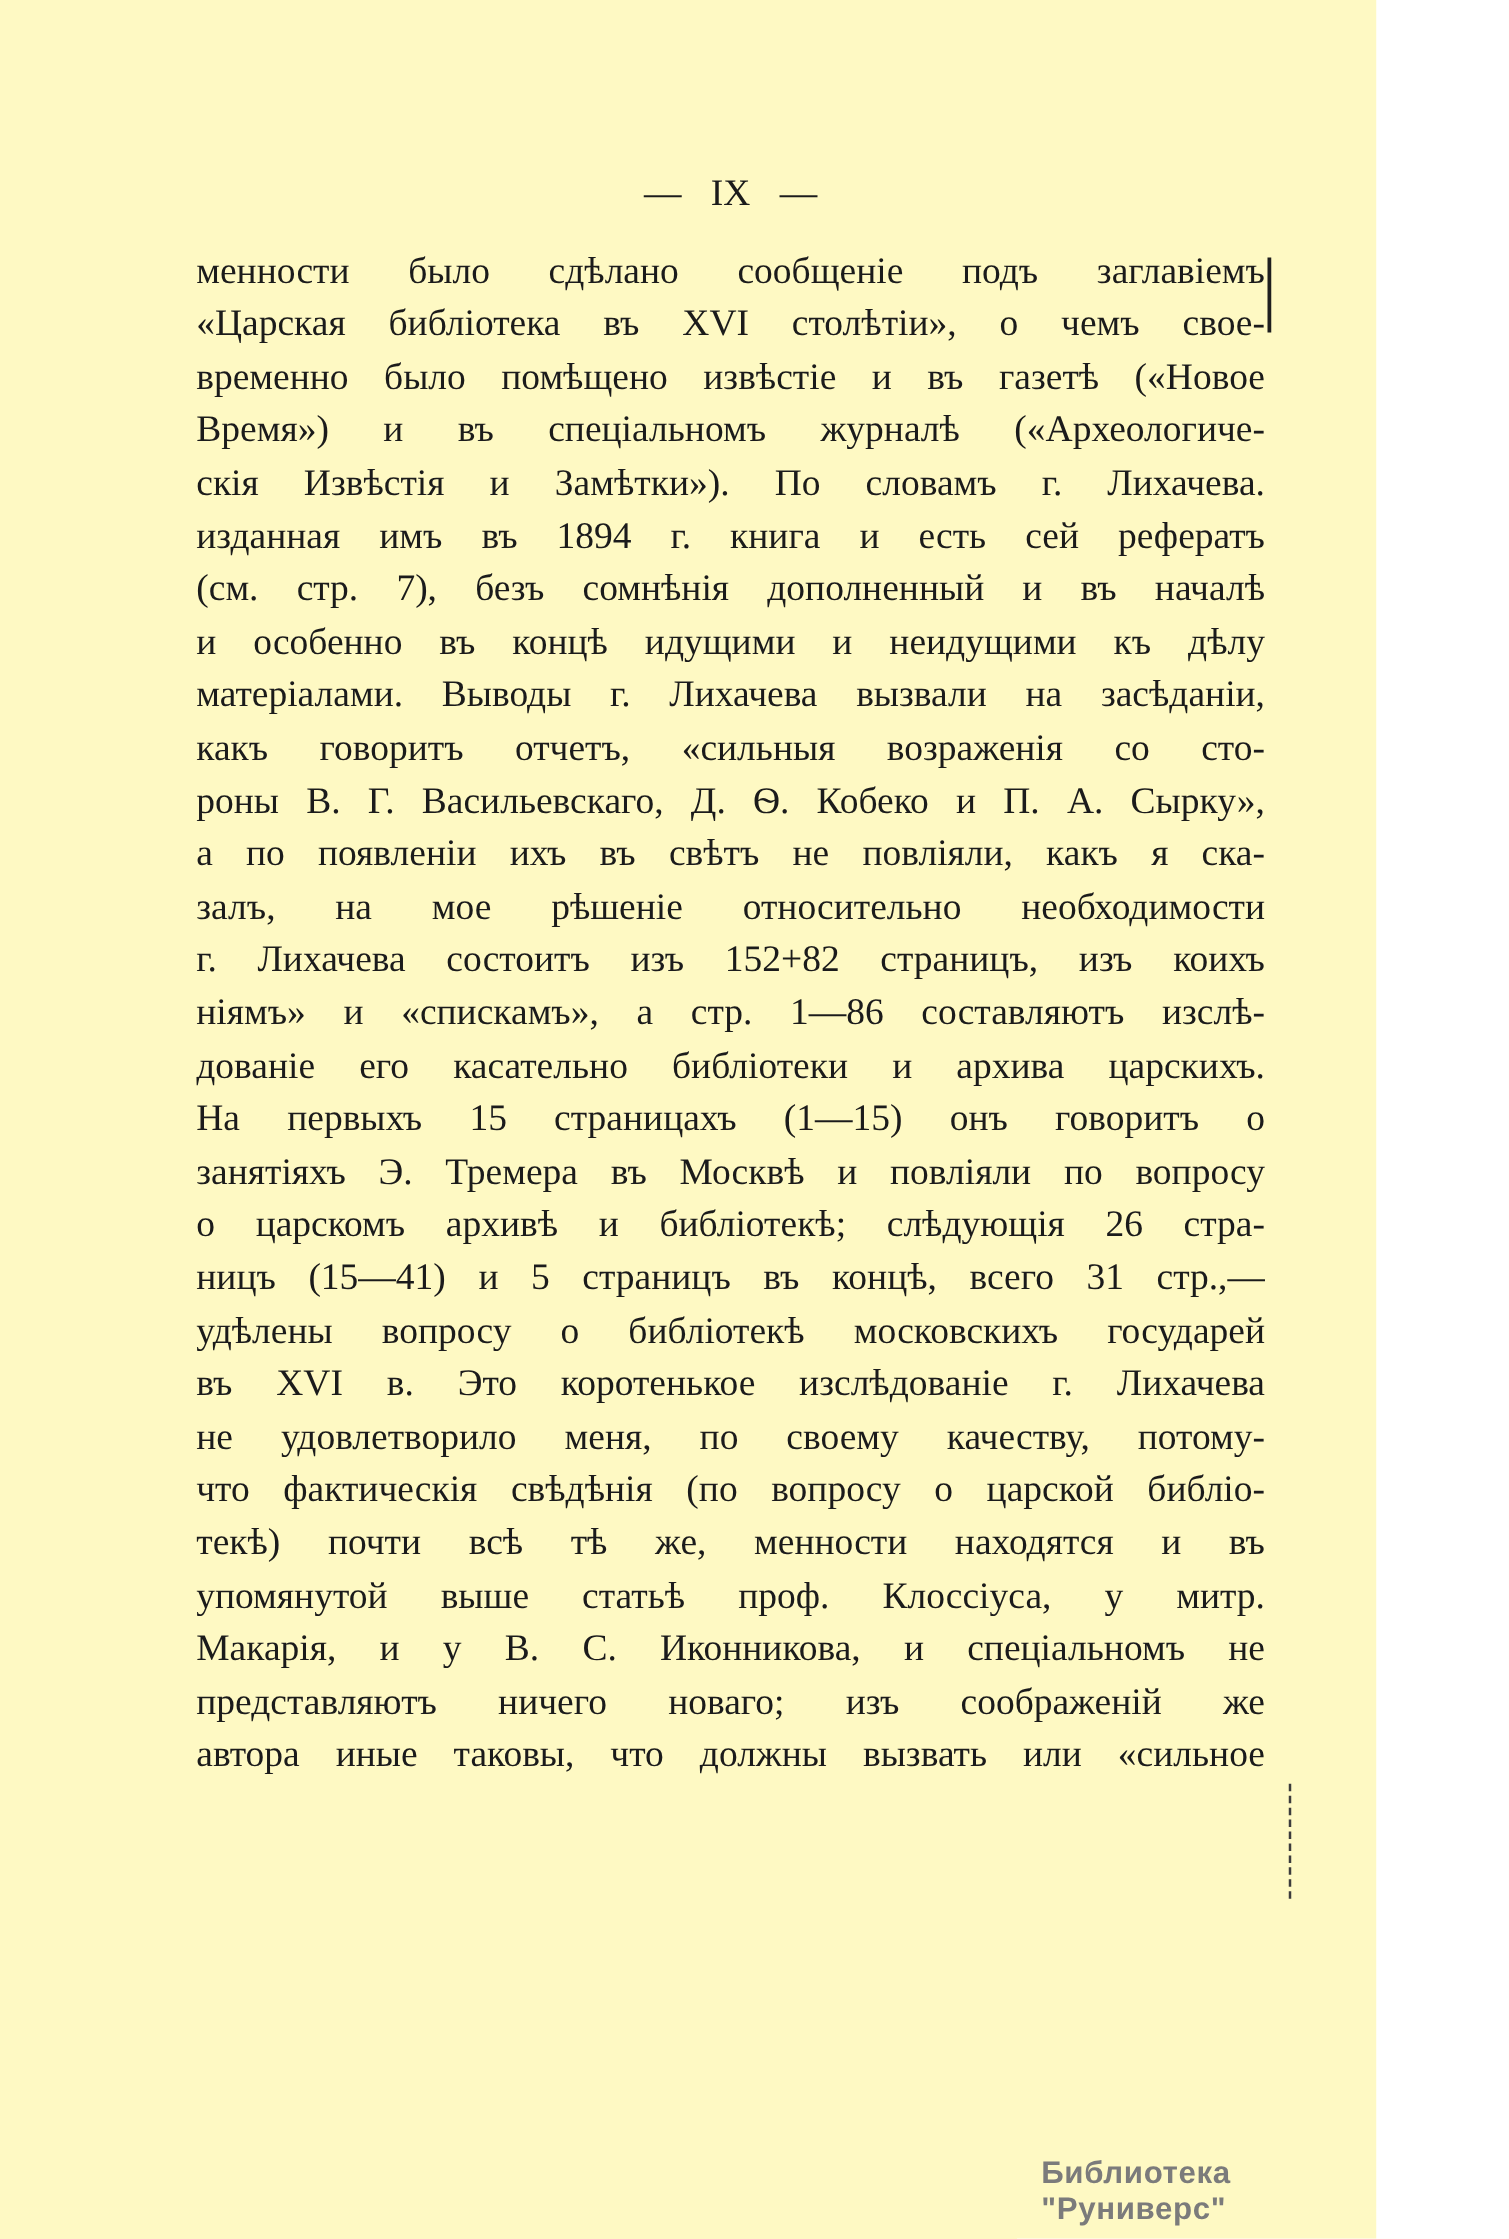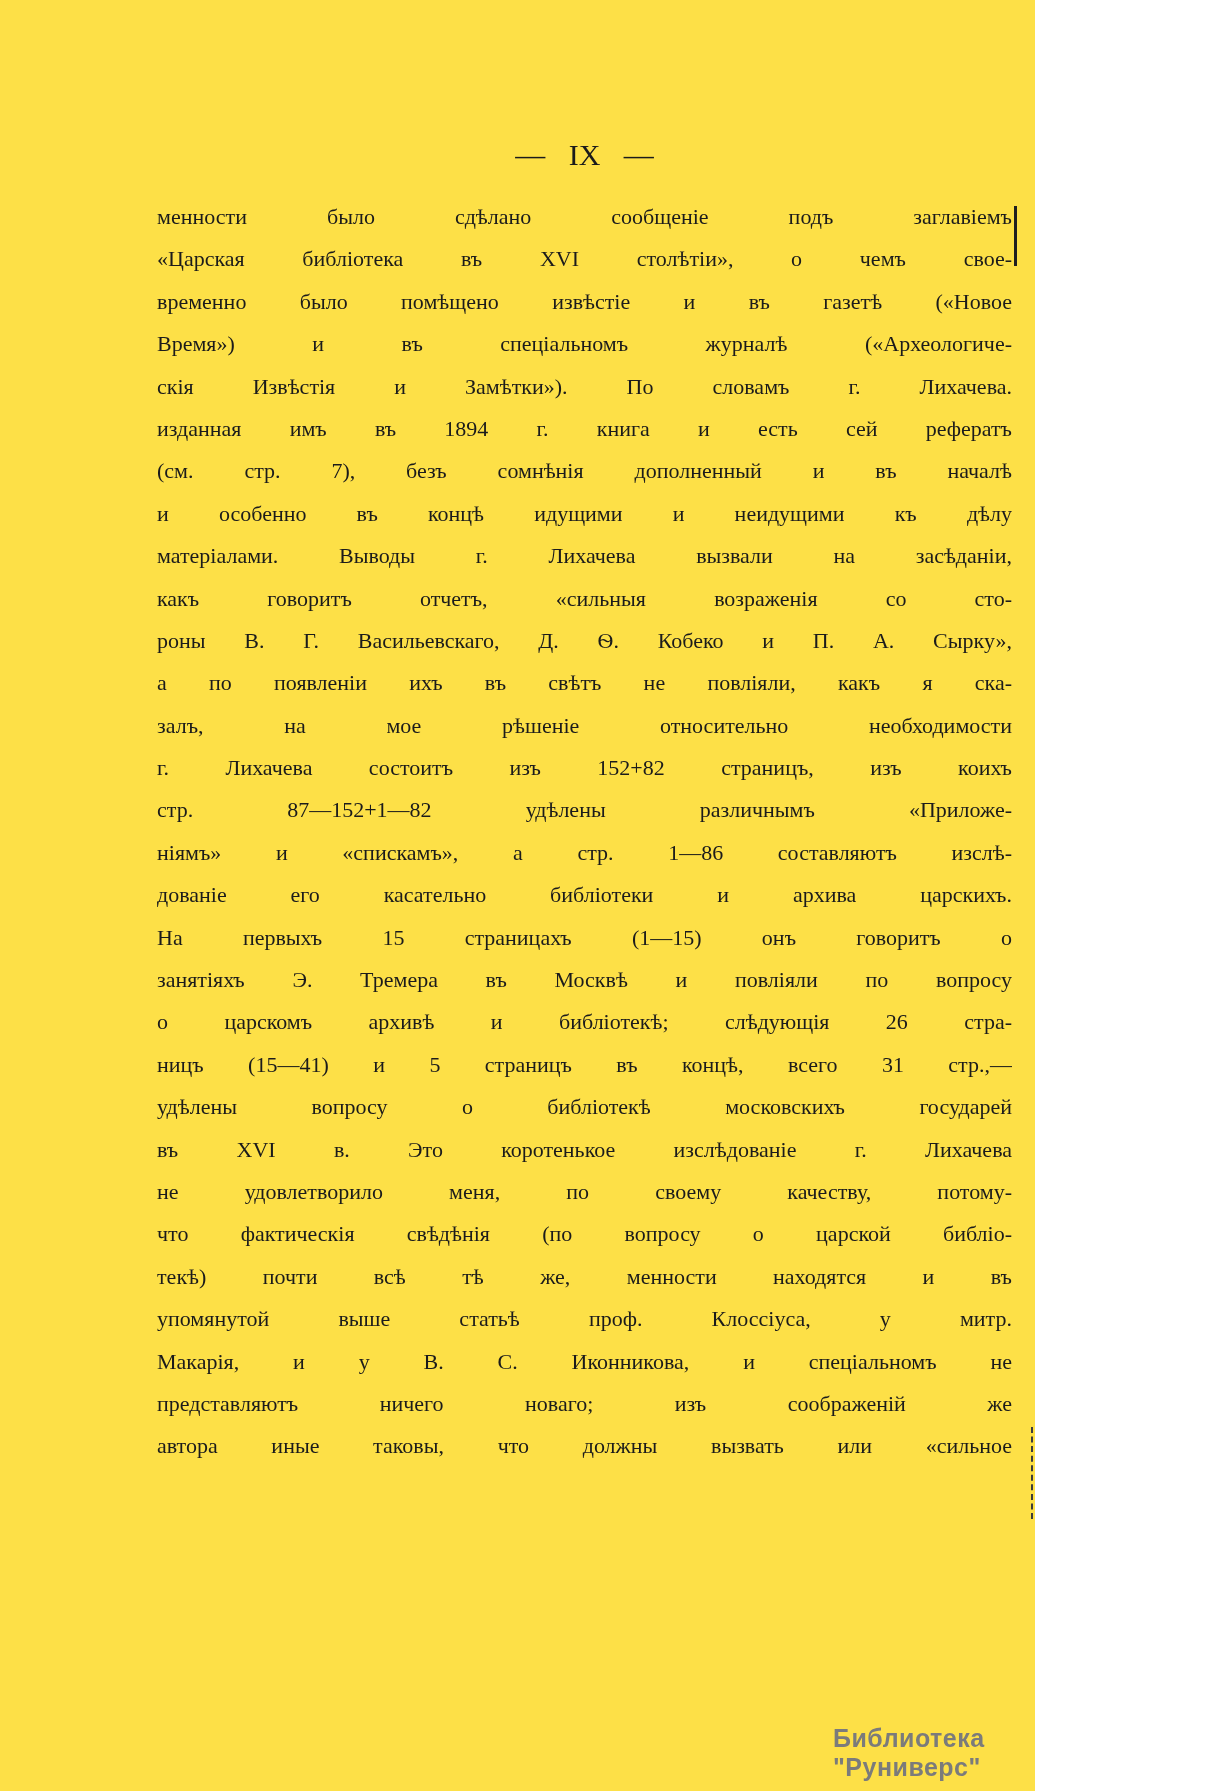--- a/index.html
+++ b/index.html
@@ -1,45 +1,44 @@
 <!DOCTYPE html>
 <html><head>
 <meta charset="utf-8">
 <style>
   html, body { margin: 0; padding: 0; background: #ffffff; }
   .page {
     position: relative;
-    width: 992px;
+    width: 1101px;
     height: 1791px;
-    background: #fde047;
+    background: #fef9c3;
     overflow: hidden;
     font-family: "Liberation Serif", "DejaVu Serif", serif;
     color: #1b1b1b;
-    padding-left: 43px;
   }
   .header {
     position: absolute;
     left: 157px;
     top: 138px;
     width: 855px;
     text-align: center;
     font-size: 30px;
     word-spacing: 16px;
     color: #1b1b1b;
   }
   .textblock {
     position: absolute;
     left: 157px;
     top: 196px;
     width: 855px;
   }
   .line {
     height: 42.4px;
     line-height: 42.4px;
-    font-size: 22px;
+    font-size: 30px;
     text-align: justify;
     text-align-last: justify;
     white-space: normal;
     overflow: hidden;
   }
   .it { }
   .artifact { position: absolute; }
   .artifact.solid {
     left: 1014px;
     top: 206px;
@@ -76,21 +75,20 @@
       <div class="line"><span>скія Извѣстія и Замѣтки»). По словамъ г. Лихачева.</span></div>
       <div class="line"><span>изданная имъ въ 1894 г. книга и есть сей рефератъ</span></div>
       <div class="line"><span>(см. стр. 7), безъ сомнѣнія дополненный и въ началѣ</span></div>
       <div class="line"><span>и особенно въ концѣ идущими и неидущими къ дѣлу</span></div>
       <div class="line"><span>матеріалами. Выводы г. Лихачева вызвали на засѣданіи,</span></div>
       <div class="line"><span>какъ говоритъ отчетъ, «сильныя возраженія со сто-</span></div>
       <div class="line"><span>роны В. Г. Васильевскаго, Д. Ѳ. Кобеко и П. А. Сырку»,</span></div>
       <div class="line"><span>а по появленіи ихъ въ свѣтъ не повліяли, какъ я ска-</span></div>
       <div class="line"><span>залъ, на мое рѣшеніе относительно необходимости</span></div>
       <div class="line"><span>г. Лихачева состоитъ изъ 152+82 страницъ, изъ коихъ</span></div>
-      <div class="line"><span>стр. 87—152+1—82 удѣлены различнымъ «Приложе-</span></div>
       <div class="line"><span>ніямъ» и «спискамъ», а стр. 1—86 составляютъ изслѣ-</span></div>
       <div class="line"><span>дованіе его касательно библіотеки и архива царскихъ.</span></div>
       <div class="line"><span>На первыхъ 15 страницахъ (1—15) онъ говоритъ о</span></div>
       <div class="line"><span>занятіяхъ Э. Тремера въ Москвѣ и повліяли по вопросу</span></div>
       <div class="line"><span>о царскомъ архивѣ и библіотекѣ; слѣдующія 26 стра-</span></div>
       <div class="line"><span>ницъ (15—41) и 5 страницъ въ концѣ, всего 31 стр.,—</span></div>
       <div class="line"><span>удѣлены вопросу о библіотекѣ московскихъ государей</span></div>
       <div class="line"><span>въ XVI в. Это коротенькое изслѣдованіе г. Лихачева</span></div>
       <div class="line"><span>не удовлетворило меня, по своему </span><span class="it">качеству,</span><span> потому-</span></div>
       <div class="line"><span>что фактическія свѣдѣнія </span><span class="it">(по вопросу о царской библіо-</span></div>

